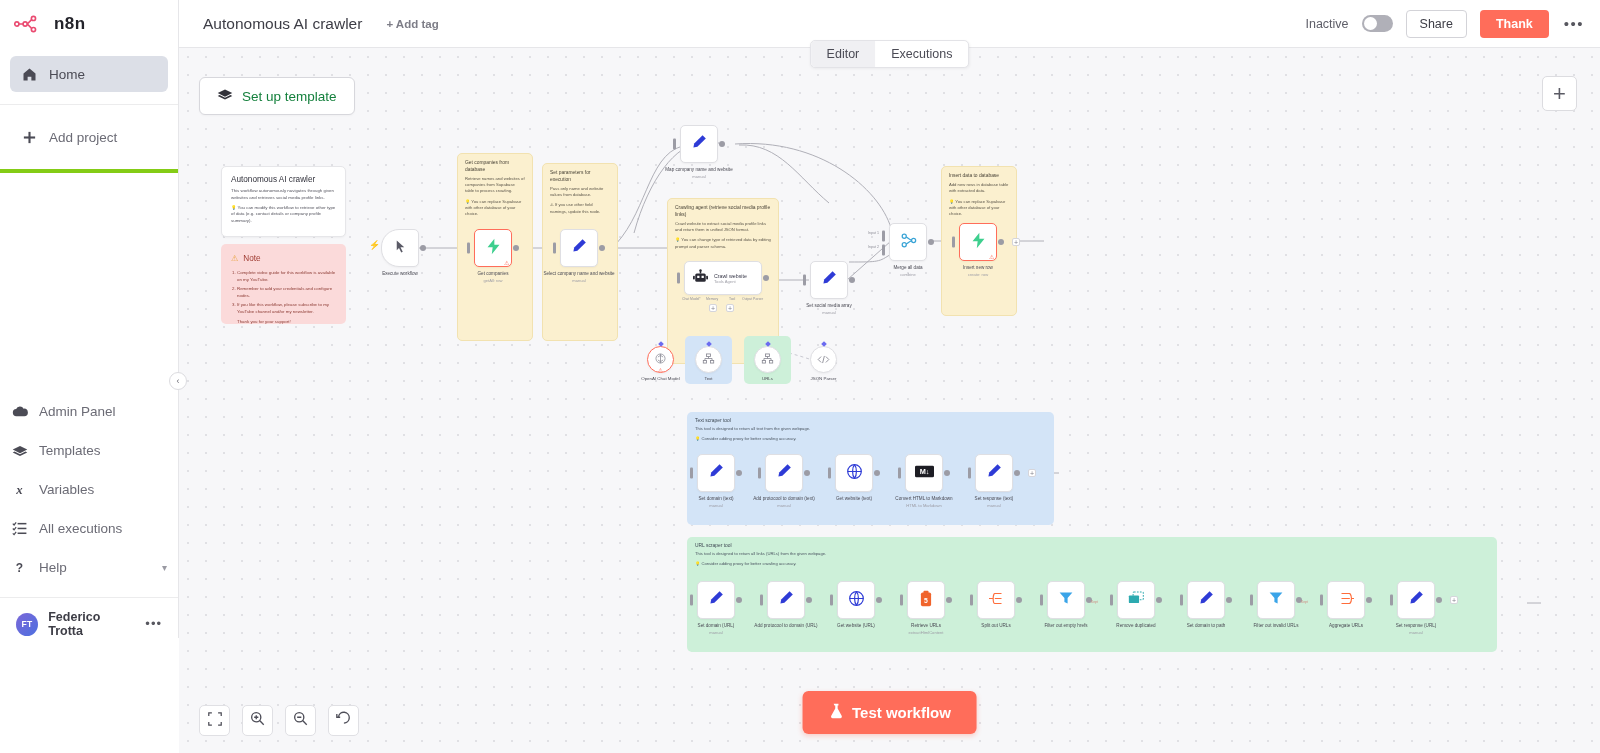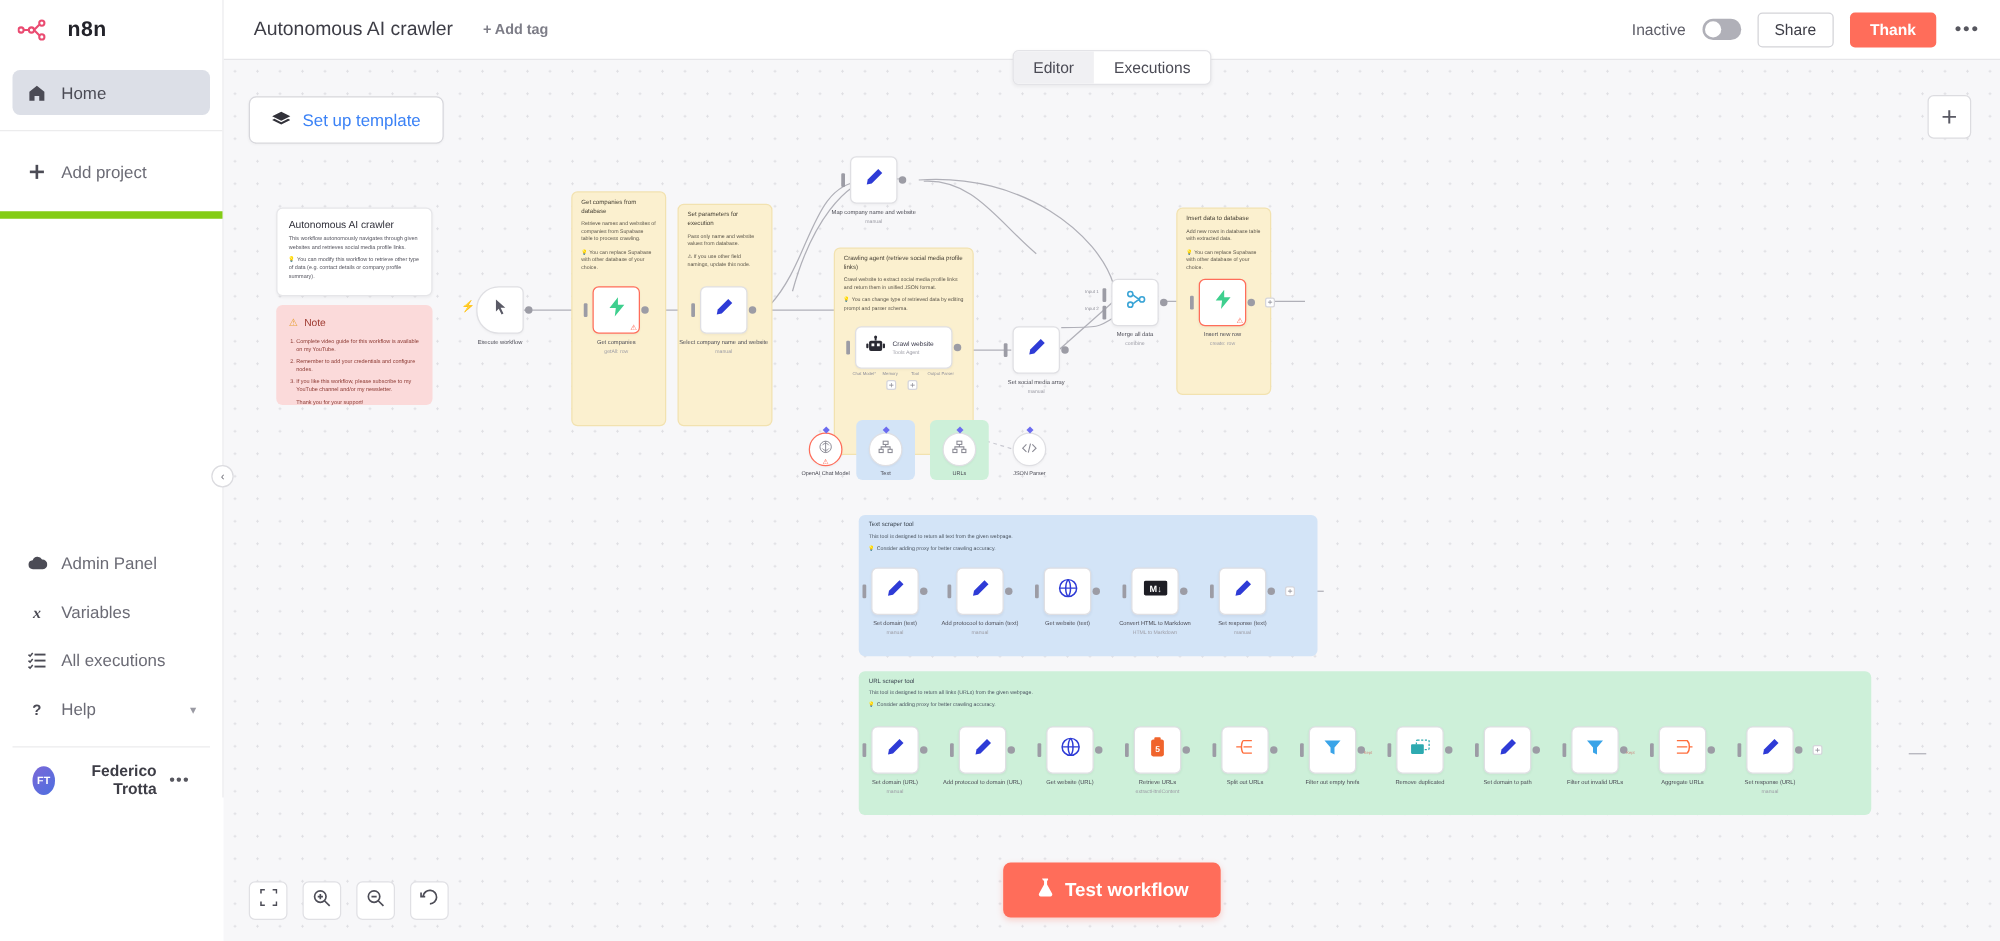--- a/index.html
+++ b/index.html
@@ -22,23 +22,23 @@
   .logo-text { font-size: 17px; font-weight: bold; color: #23232a; letter-spacing: .4px; }
 
   .nav-sec { border-bottom: 1px solid #ececed; padding: 8px 10px 12px; }
   .nav-item {
     display: flex; align-items: center; gap: 11px;
     height: 36px; padding: 0 11px; border-radius: 6px;
     font-size: 13.5px; color: #6b6b75; cursor: pointer;
   }
   .nav-item.active { background: #dcdfe7; color: #4b4b55; font-weight: normal; }
   .nav-item .ico { width: 17px; display: flex; justify-content: center; align-items: center; color: #555; }
-  .nav-sec2 { padding: 14px 10px; border-bottom: 6px solid #84cc16; text-align: right; }
+  .nav-sec2 { padding: 14px 10px; border-bottom: 4px solid #84cc16; text-align: right; }
   .spacer { flex: 1 1 auto; }
-  .nav-bottom { padding: 4px 10px 0; text-align: right; }
+  .nav-bottom { padding: 4px 0 0; }
   .nav-bottom .nav-item { height: 39px; }
   .chev { margin-left: auto; font-size: 10px; color: #9a9aa3; }
   .user-sep { border-top: 1px solid #ececed; margin-top: 10px; }
   .user-row { display: flex; align-items: center; gap: 10px; padding: 12px 16px 0; }
   .avatar {
     width: 23px; height: 23px; border-radius: 50%;
     background: linear-gradient(135deg,#7b68d8,#4d6fe0);
     color: #fff; font-size: 8.5px; font-weight: bold;
     display: flex; align-items: center; justify-content: center; letter-spacing: .3px;
   }
@@ -96,21 +96,21 @@
   #dots-bg {
     position: absolute; inset: 0;
     background-image: radial-gradient(#e0e0e4 1px, transparent 1px);
     background-size: 18px 18px;
   }
 
   .btn-setup {
     position: absolute; left: 20px; top: 29px;
     background: #fff; border: 1px solid #d7d7dc; border-radius: 6px;
     display: flex; align-items: center; gap: 9px;
-    font-size: 13.5px; color: #3b82f6; padding: 10px 17px; cursor: pointer;
+    font-size: 13.5px; color: #15803d; padding: 10px 17px; cursor: pointer;
     box-shadow: 0 1px 2px rgba(0,0,0,.03);
   }
   .plus-btn {
     position: absolute; right: 23px; top: 28px;
     width: 35px; height: 35px; background: #fff;
     border: 1px solid #dcdce0; border-radius: 5px;
     display: flex; align-items: center; justify-content: center;
     font-size: 22px; color: #5a5a64; cursor: pointer; font-weight: 300;
   }
 
@@ -260,20 +260,28 @@
     <div class="spacer"></div>
 
     <div class="nav-bottom">
       <div class="nav-item">
         <span class="ico">
           <svg width="16" height="14" viewBox="0 0 22 16" fill="#4b4b55">
               <path d="M6 14a5 5 0 01-.3-9.98A5.6 5.6 0 0116 3.4 4.3 4.3 0 0117 14z"></path>
             </svg>
         </span>
         <span>Admin Panel</span>
+      </div>
+      <div class="nav-item">
+        <span class="ico">
+          <svg width="16" height="14" viewBox="0 0 22 16" fill="#4b4b55">
+              <path d="M11 1L1 6l10 5 10-5zM1 10l10 5 10-5-2.5-1.2L11 12.5 3.5 8.8z"></path>
+            </svg>
+        </span>
+        <span>Templates</span>
       </div>
       <div class="nav-item">
         <span class="ico">
           <svg width="15" height="15" viewBox="0 0 20 20">
               <text x="10" y="16" font-size="17" font-weight="bold" font-style="italic" text-anchor="middle" fill="#4b4b55" font-family="Liberation Serif, serif">x</text>
             </svg>
         </span>
         <span>Variables</span>
       </div>
       <div class="nav-item">

